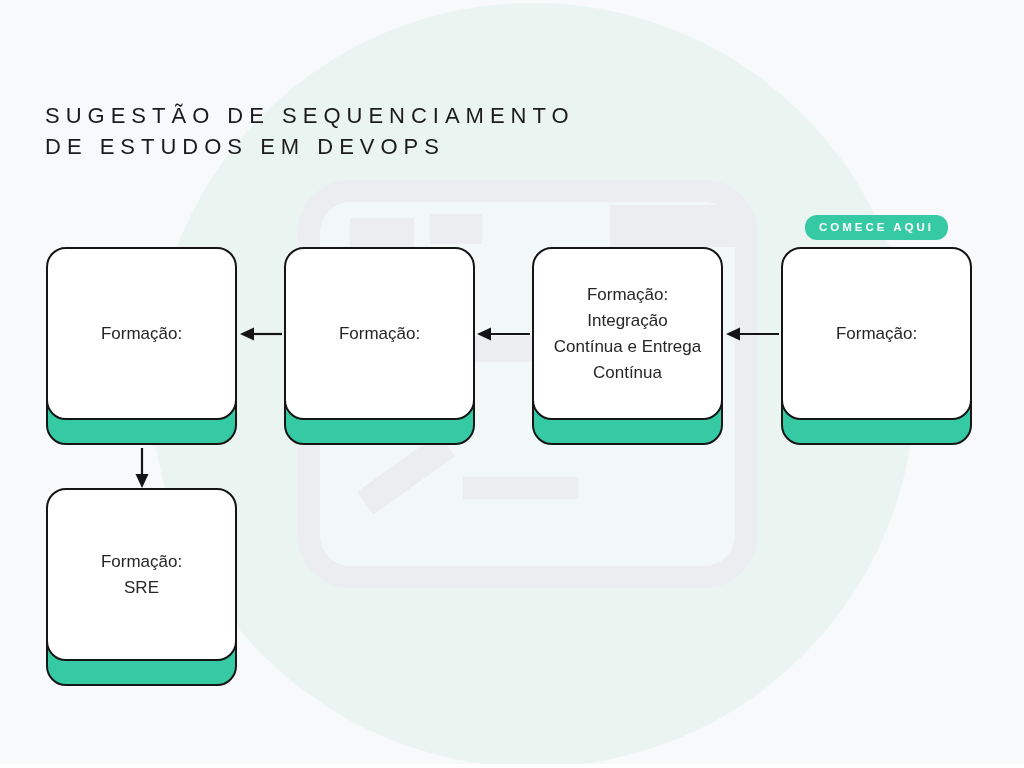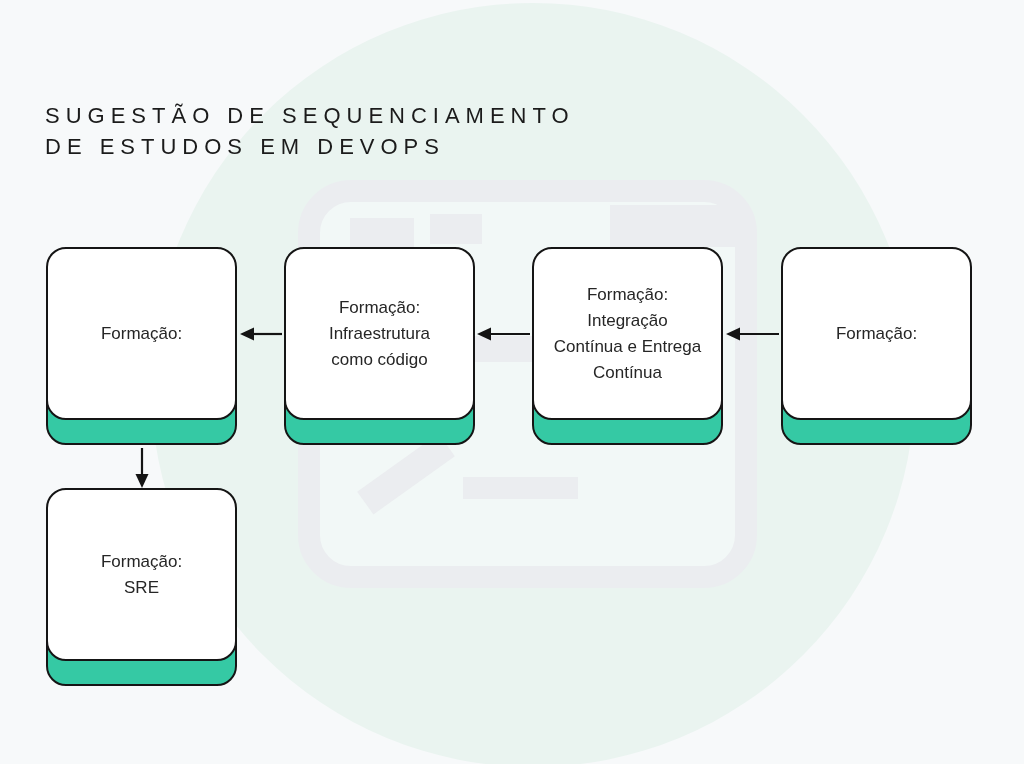--- a/index.html
+++ b/index.html
@@ -57,34 +57,33 @@
       <rect x="610" y="205" width="135" height="42" fill="#ebedf0"></rect>
       <rect x="465" y="336" width="67" height="26" fill="#ebedf0"></rect>
       <rect x="463" y="477" width="115" height="22" fill="#ebedf0"></rect>
       <rect x="356" y="460" width="100" height="28" fill="#ebedf0" transform="rotate(-35.5 406 474)"></rect>
     </g>
   </svg>
 
   <h1 class="title">SUGESTÃO DE SEQUENCIAMENTO
 DE ESTUDOS EM DEVOPS</h1>
 
+  <div class="badge">COMECE AQUI</div>
 
   <div class="card" style="left:46px;top:247px">
     <div class="card-under"></div>
     <div class="card-face">
       <span class="card-text">Formação:</span>
     </div>
   </div>
 
   <div class="card" style="left:284px;top:247px">
     <div class="card-under"></div>
     <div class="card-face">
       <span class="card-text">Formação:</span>
-      <span class="card-text">Infraestrutura
-como código</span>
     </div>
   </div>
 
   <div class="card" style="left:532px;top:247px">
     <div class="card-under"></div>
     <div class="card-face">
       <span class="card-text">Formação:</span>
       <span class="card-text">Integração
 Contínua e Entrega
 Contínua</span>

